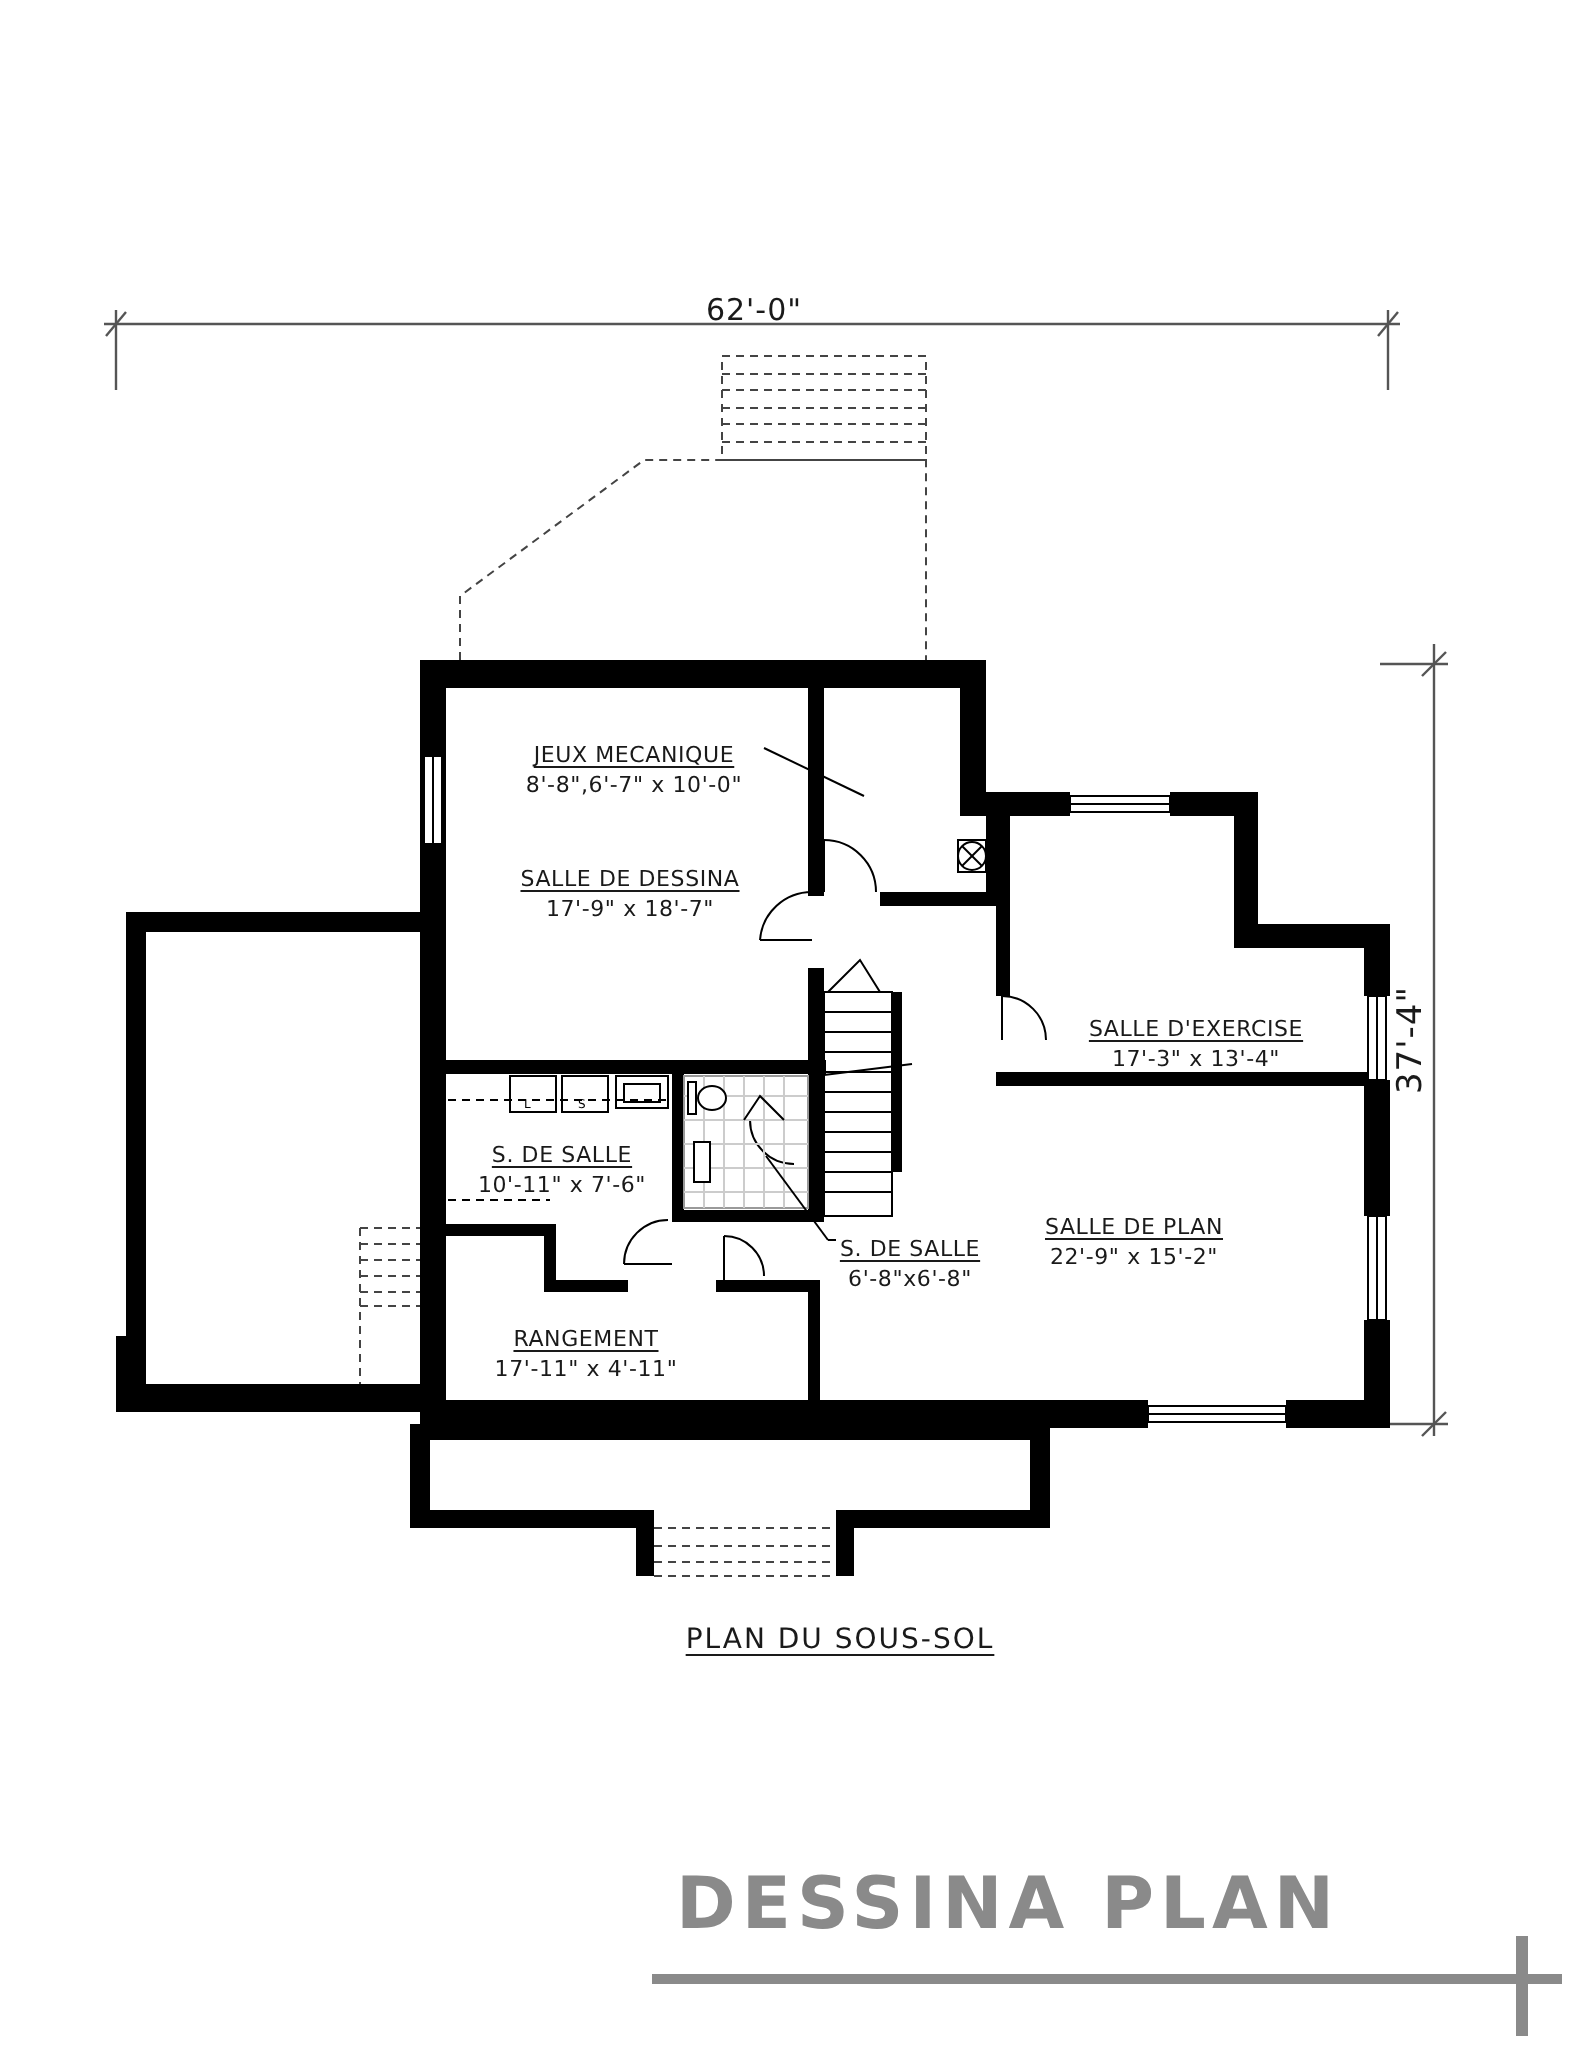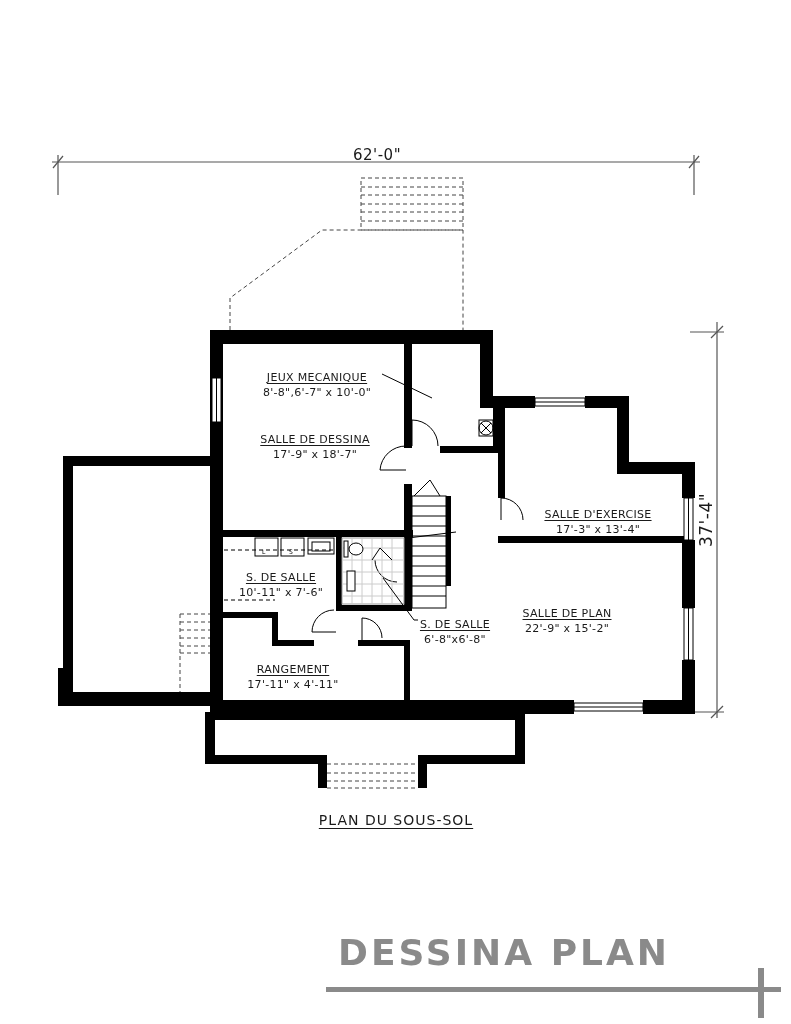--- a/index.html
+++ b/index.html
@@ -11,21 +11,21 @@
     color: #1a1a1a;
     white-space: nowrap;
     text-align: center;
     transform: translateX(-50%);
     line-height: 1;
   }
   .room-name { font-size: 11px; letter-spacing: 0.3px; text-decoration: underline; text-underline-offset: 2px; }
   .room-dim  { font-size: 11px; letter-spacing: 0.3px; margin-top: 3px; display: block; }
   .dim-text  { font-size: 15px; letter-spacing: 0.5px; }
   .dim-vert  { transform: translate(-50%, -50%) rotate(-90deg); font-size: 17px; }
-  .plan-title { font-size: 14px; letter-spacing: 1px; text-decoration: underline; text-underline-offset: 3px; }
+  .plan-title { font-size: 14px; letter-spacing: 1px; text-decoration: underline; text-underline-offset: 3px; margin-left: 24px; }
   .brand {
     position: absolute;
     font-family: "DejaVu Sans", sans-serif;
     font-weight: 700;
     color: #8a8a8a;
     font-size: 36px;
     letter-spacing: 3px;
     left: 338px; top: 932px;
   }
 </style>

